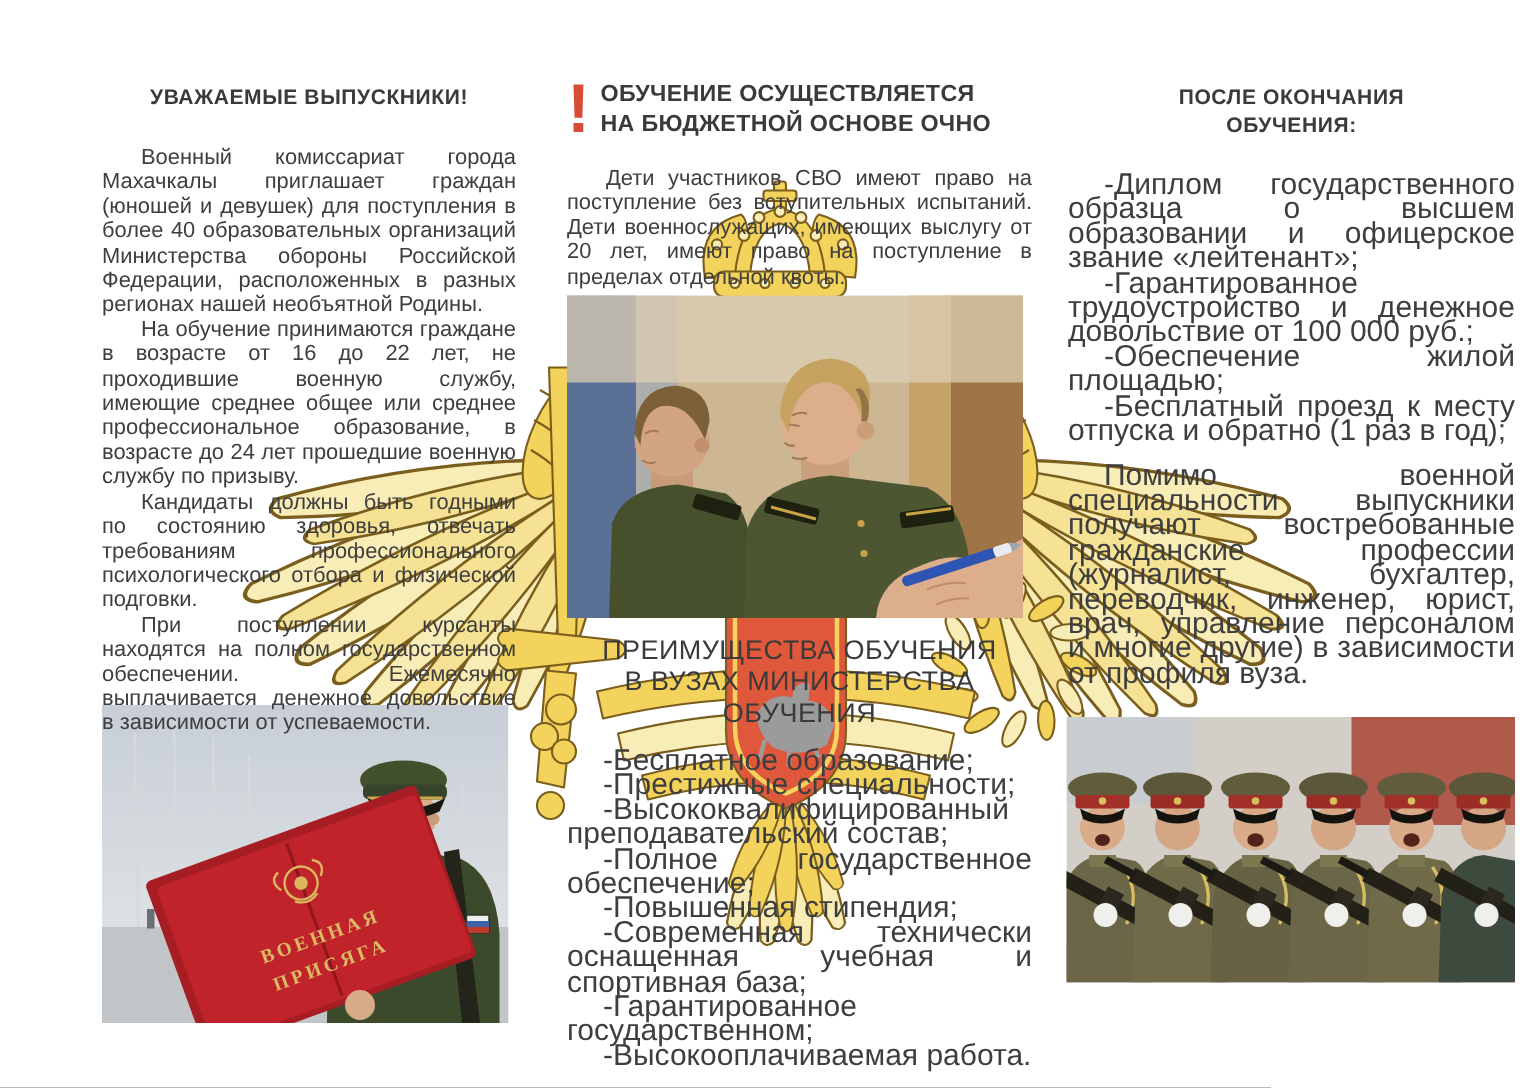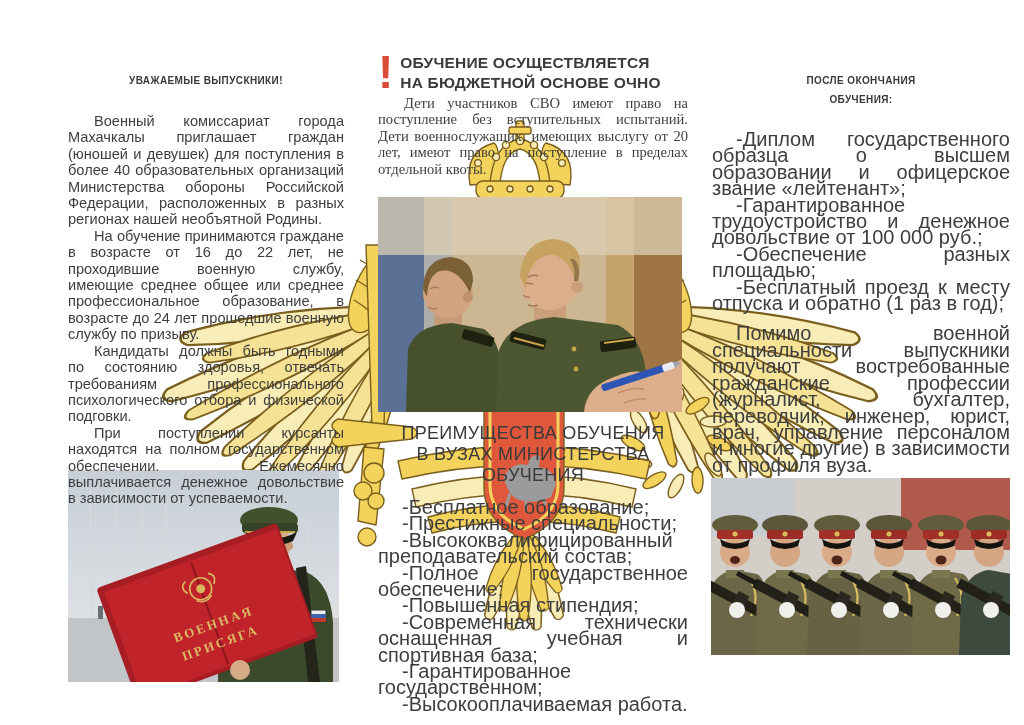--- a/index.html
+++ b/index.html
@@ -4,21 +4,21 @@
 <style>
   html,body{margin:0;padding:0;background:#888;}
   .page{position:relative;width:1024px;height:725px;background:#ffffff;overflow:hidden;
         font-family:"Liberation Sans","DejaVu Sans",sans-serif;color:#3e3e3e;margin:0 auto;}
   
   .col{position:absolute;z-index:3;}
   .col-left{left:68px;top:55px;width:276px;}
   .col-mid-top{left:378px;top:53px;width:310px;}
   .col-mid-bottom{left:378px;top:423px;width:310px;}
   .col-right{left:712px;top:55px;width:298px;}
-  h1.center{margin:16px;font-size:10px;font-weight:700;letter-spacing:.4px;text-align:center;line-height:19px;color:#3a3a3a;}
+  h1.center{margin:0;font-size:14px;font-weight:700;letter-spacing:.4px;text-align:center;line-height:19px;color:#3a3a3a;}
   .mid-head{display:flex;align-items:flex-start;}
   .bang{font-size:46px;font-weight:700;color:#d84b37;line-height:42px;margin:-2px 7px 0 0;font-family:"Liberation Sans",sans-serif;}
   .mid-head-lines{font-size:15.5px;font-weight:700;letter-spacing:.2px;line-height:19.5px;color:#3a3a3a;}
   .bodytext{margin-top:23px;font-size:14.6px;line-height:16.4px;text-align:justify;}
   .bodytext p{margin:0;text-indent:26px;}
   .list p{margin:0;text-indent:24px;font-size:20px;line-height:16.4px;text-align:justify;}
   .adv-head{font-size:18px;font-weight:400;letter-spacing:.3px;line-height:21px;text-align:center;color:#3a3a3a;margin:0 0 13px 0;}
   .rp{margin-top:14px !important;}
   
   .photo{position:absolute;z-index:2;line-height:0;}
@@ -375,21 +375,21 @@
   </div>
 
   <div class="col col-mid-top">
     <div class="mid-head">
       <span class="bang">!</span>
       <span class="mid-head-lines">
         <span>ОБУЧЕНИЕ ОСУЩЕСТВЛЯЕТСЯ</span><br>
         <span>НА БЮДЖЕТНОЙ ОСНОВЕ ОЧНО</span>
       </span>
     </div>
-    <div class="bodytext" style="margin-top:2px;font-family:Liberation Serif, serif;">
+    <div class="bodytext" style="margin-top:18px;">
       <p>Дети участников СВО имеют право на поступление без вступительных испытаний. Дети военнослужащих, имеющих выслугу от 20 лет, имеют право на поступление в пределах отдельной квоты.</p>
     </div>
   </div>
 
   <div class="col col-mid-bottom">
     <div class="adv-head">
       <span>ПРЕИМУЩЕСТВА ОБУЧЕНИЯ</span><br>
       <span>В ВУЗАХ МИНИСТЕРСТВА</span><br>
       <span>ОБУЧЕНИЯ</span>
     </div>
@@ -406,19 +406,19 @@
   </div>
 
   <div class="col col-right">
     <h1 class="center">
       <span>ПОСЛЕ ОКОНЧАНИЯ</span><br>
       <span>ОБУЧЕНИЯ:</span>
     </h1>
     <div class="list" style="margin-top:22px;">
       <p>-Диплом государственного образца о высшем образовании и офицерское звание «лейтенант»;</p>
       <p>-Гарантированное трудоустройство и денежное довольствие от 100 000 руб.;</p>
-      <p>-Обеспечение разных площадью;</p>
+      <p>-Обеспечение жилой площадью;</p>
       <p>-Бесплатный проезд к месту отпуска и обратно (1 раз в год);</p>
       <p class="rp">Помимо военной специальности выпускники получают востребованные гражданские профессии (журналист, бухгалтер, переводчик, инженер, юрист, врач, управление персоналом и многие другие) в зависимости от профиля вуза.</p>
     </div>
   </div>
 
 </div>
 
 </body></html>

